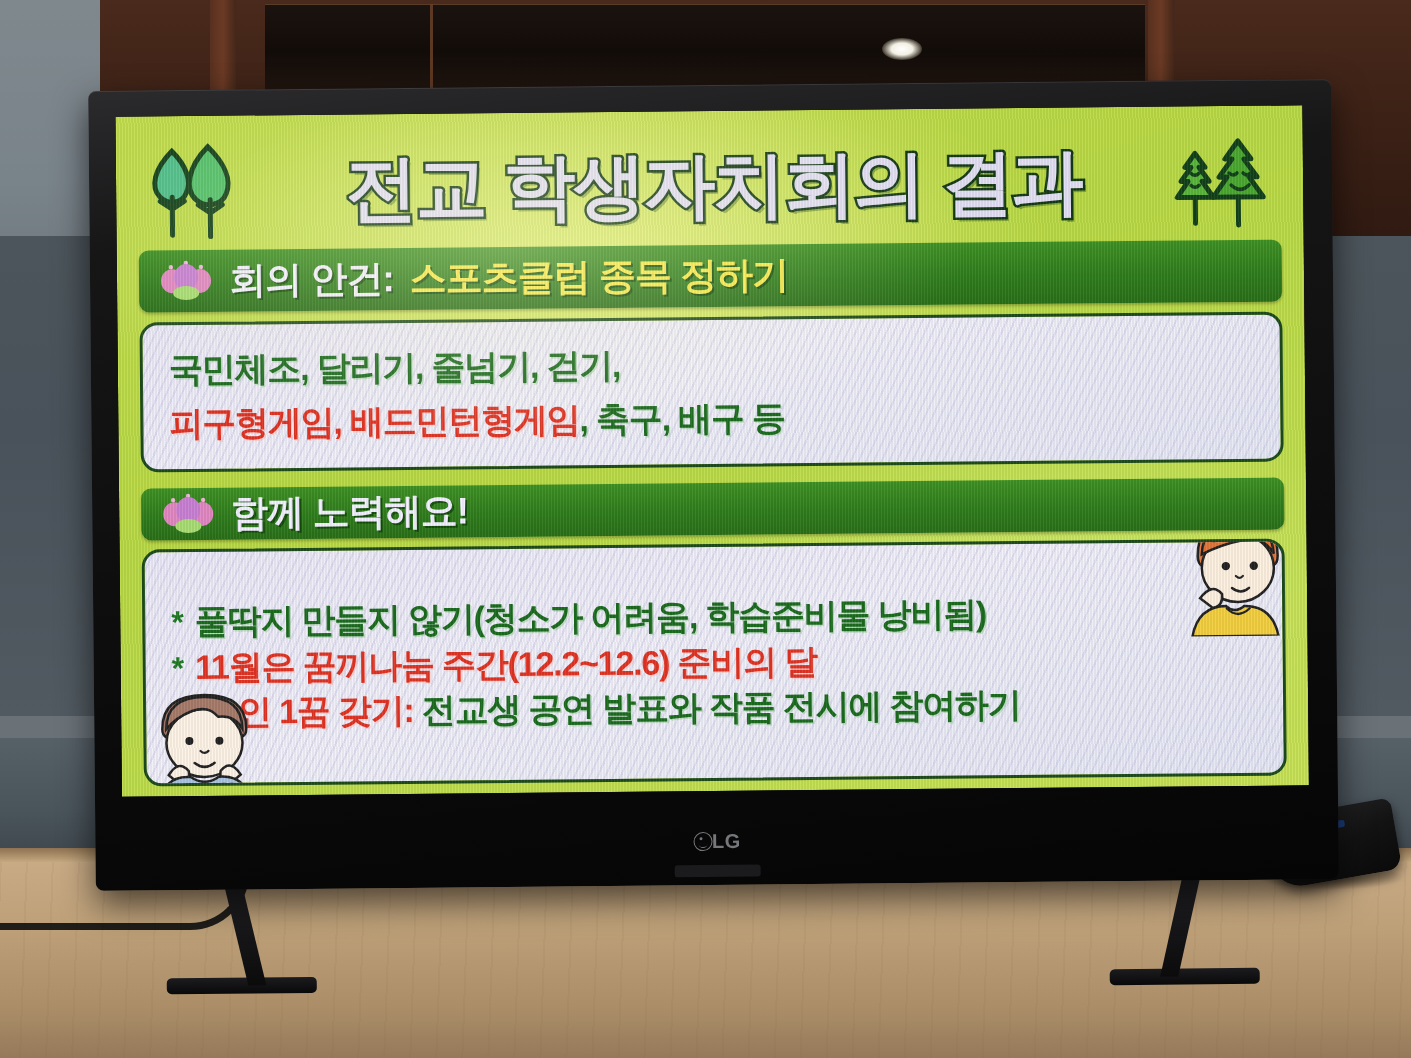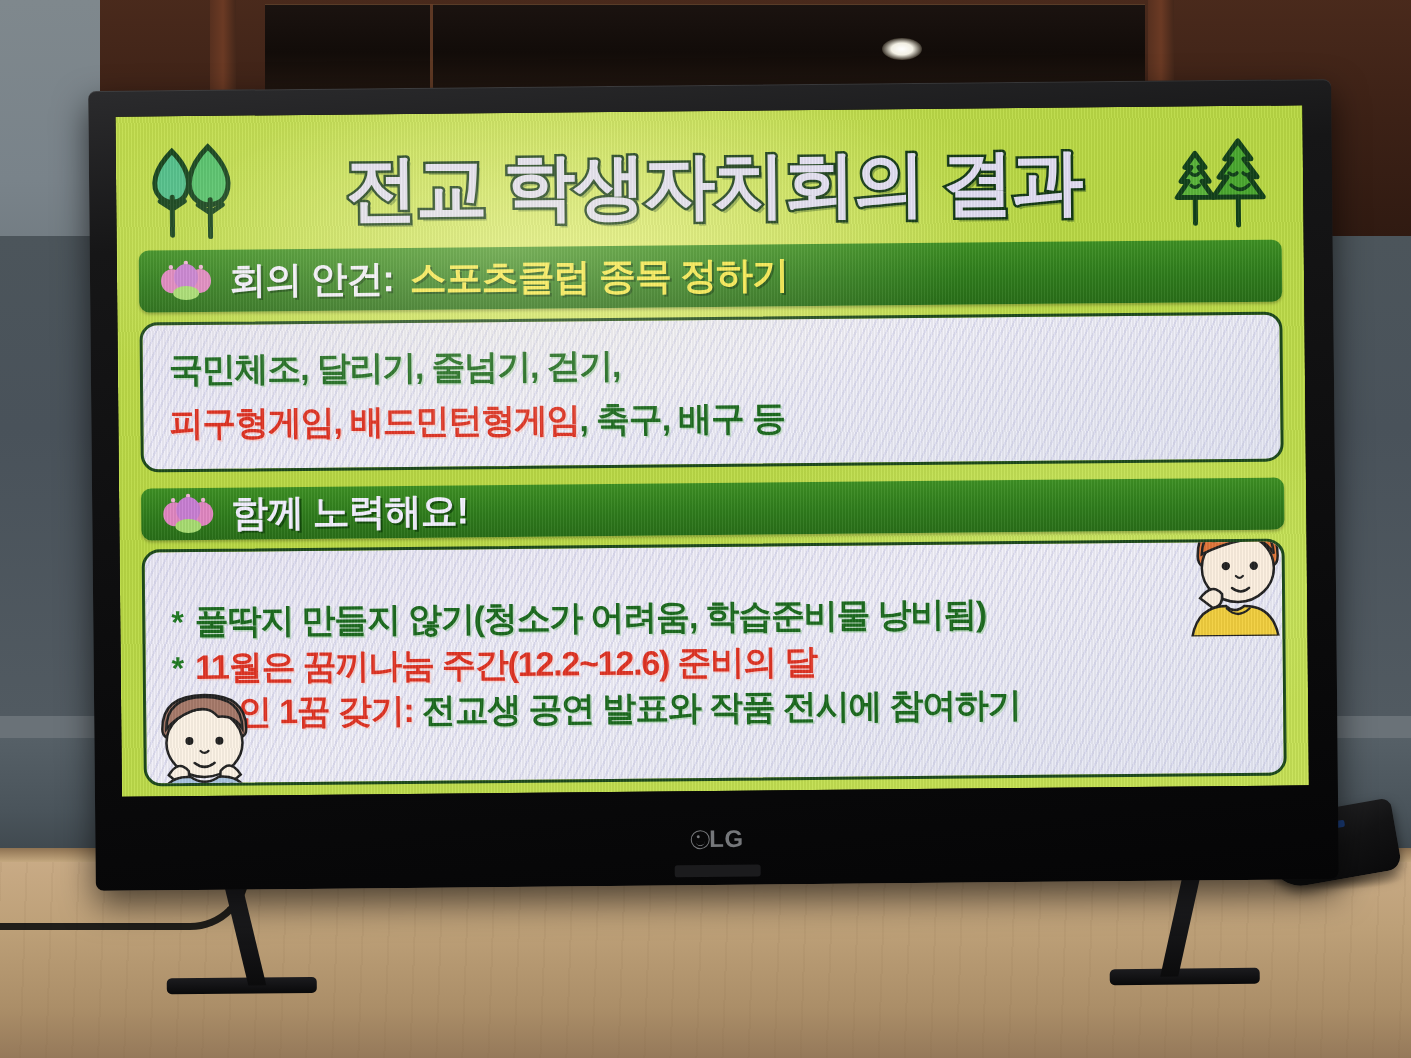--- a/index.html
+++ b/index.html
@@ -104,21 +104,21 @@
     box-shadow:0 14px 34px rgba(0,0,0,.62), inset 0 1px 0 rgba(255,255,255,.10);
   }
   .tv-screen {
     position:absolute; left:27px; top:26px; width:1187px; height:680px;
     background:#000;
     overflow:hidden;
   }
   .lg-logo {
     position:absolute; left:50%; bottom:32px; transform:translateX(-50%);
     display:flex; align-items:center; 
-    color:#8e9094; font-size:24px; font-weight:bold; letter-spacing:.5px;
+    color:#8e9094; font-size:20px; font-weight:bold; letter-spacing:.5px;
     opacity:.82;
   }
   .lg-circle {
     width:19px; height:19px; border-radius:50%; border:1.6px solid #8e9094;
     position:relative;
   }
   .lg-circle::before {
     content:""; position:absolute; left:5px; top:4px; width:3px; height:3px;
     border-radius:50%; background:#8e9094;
   }

